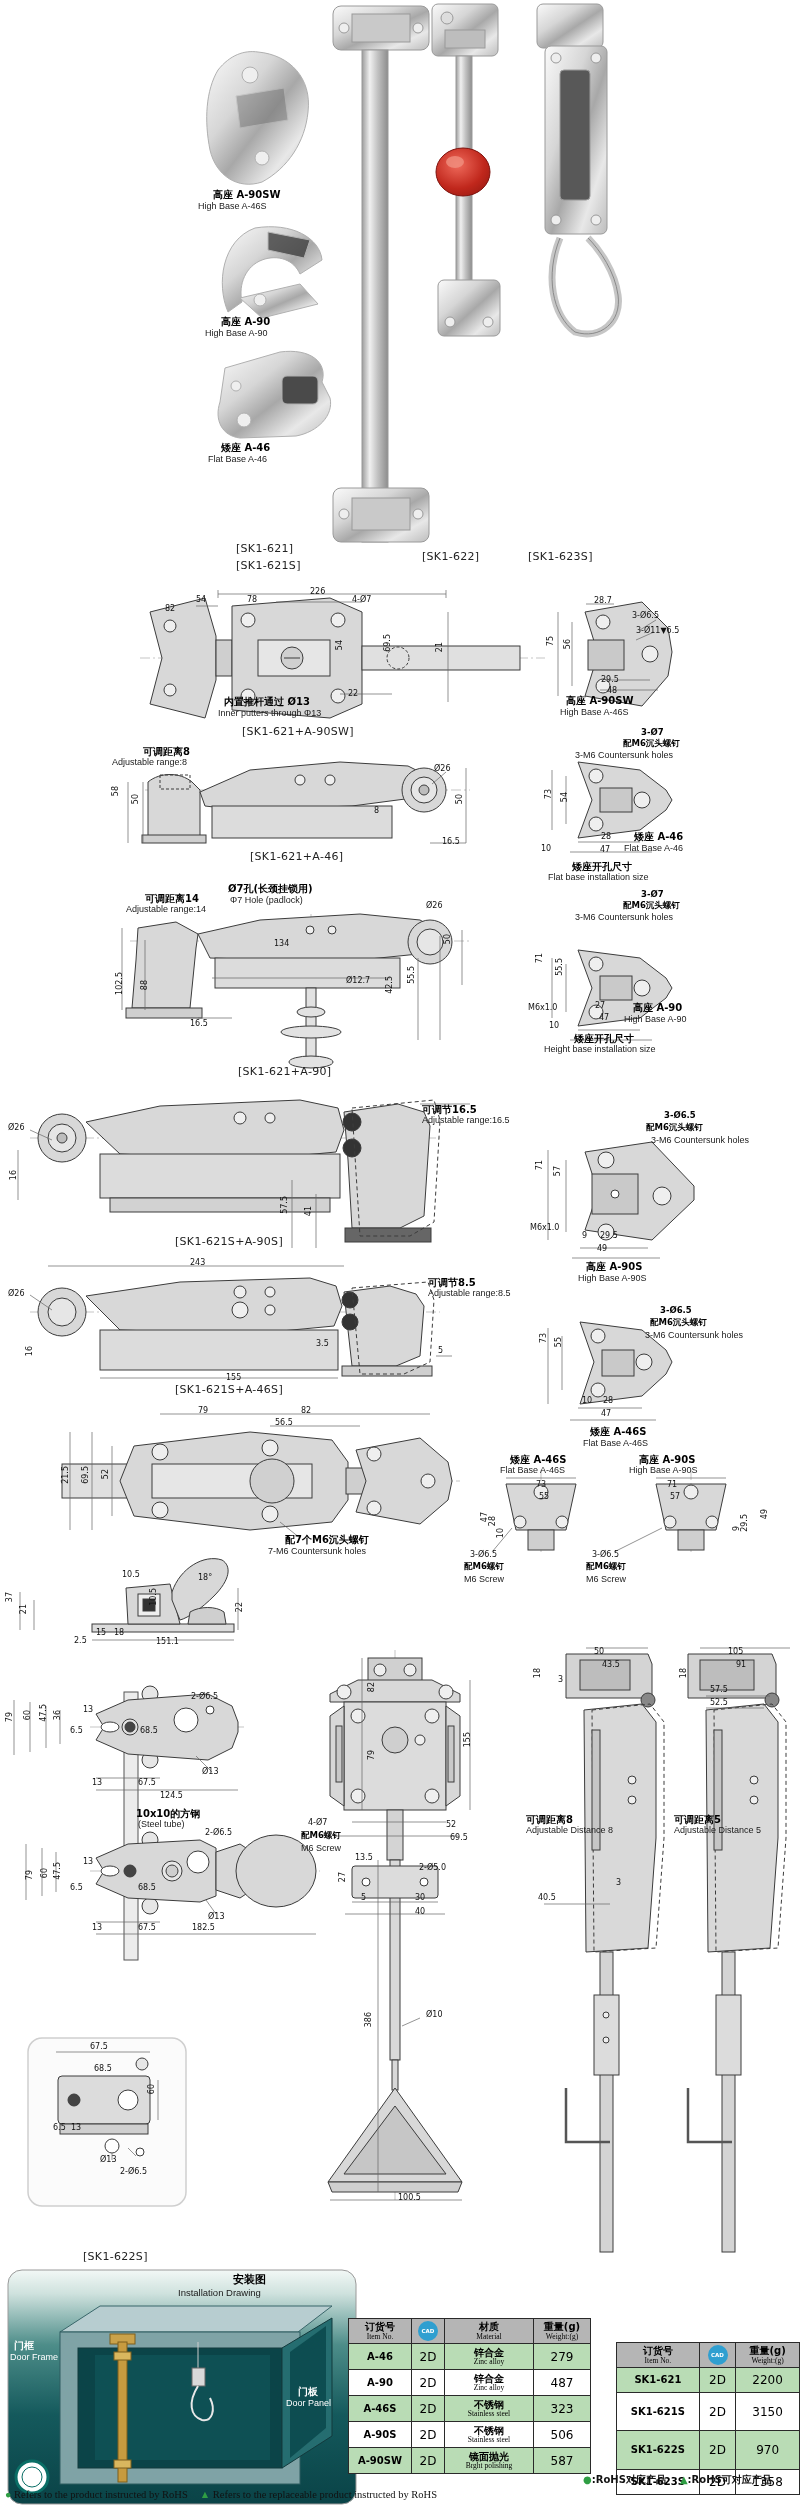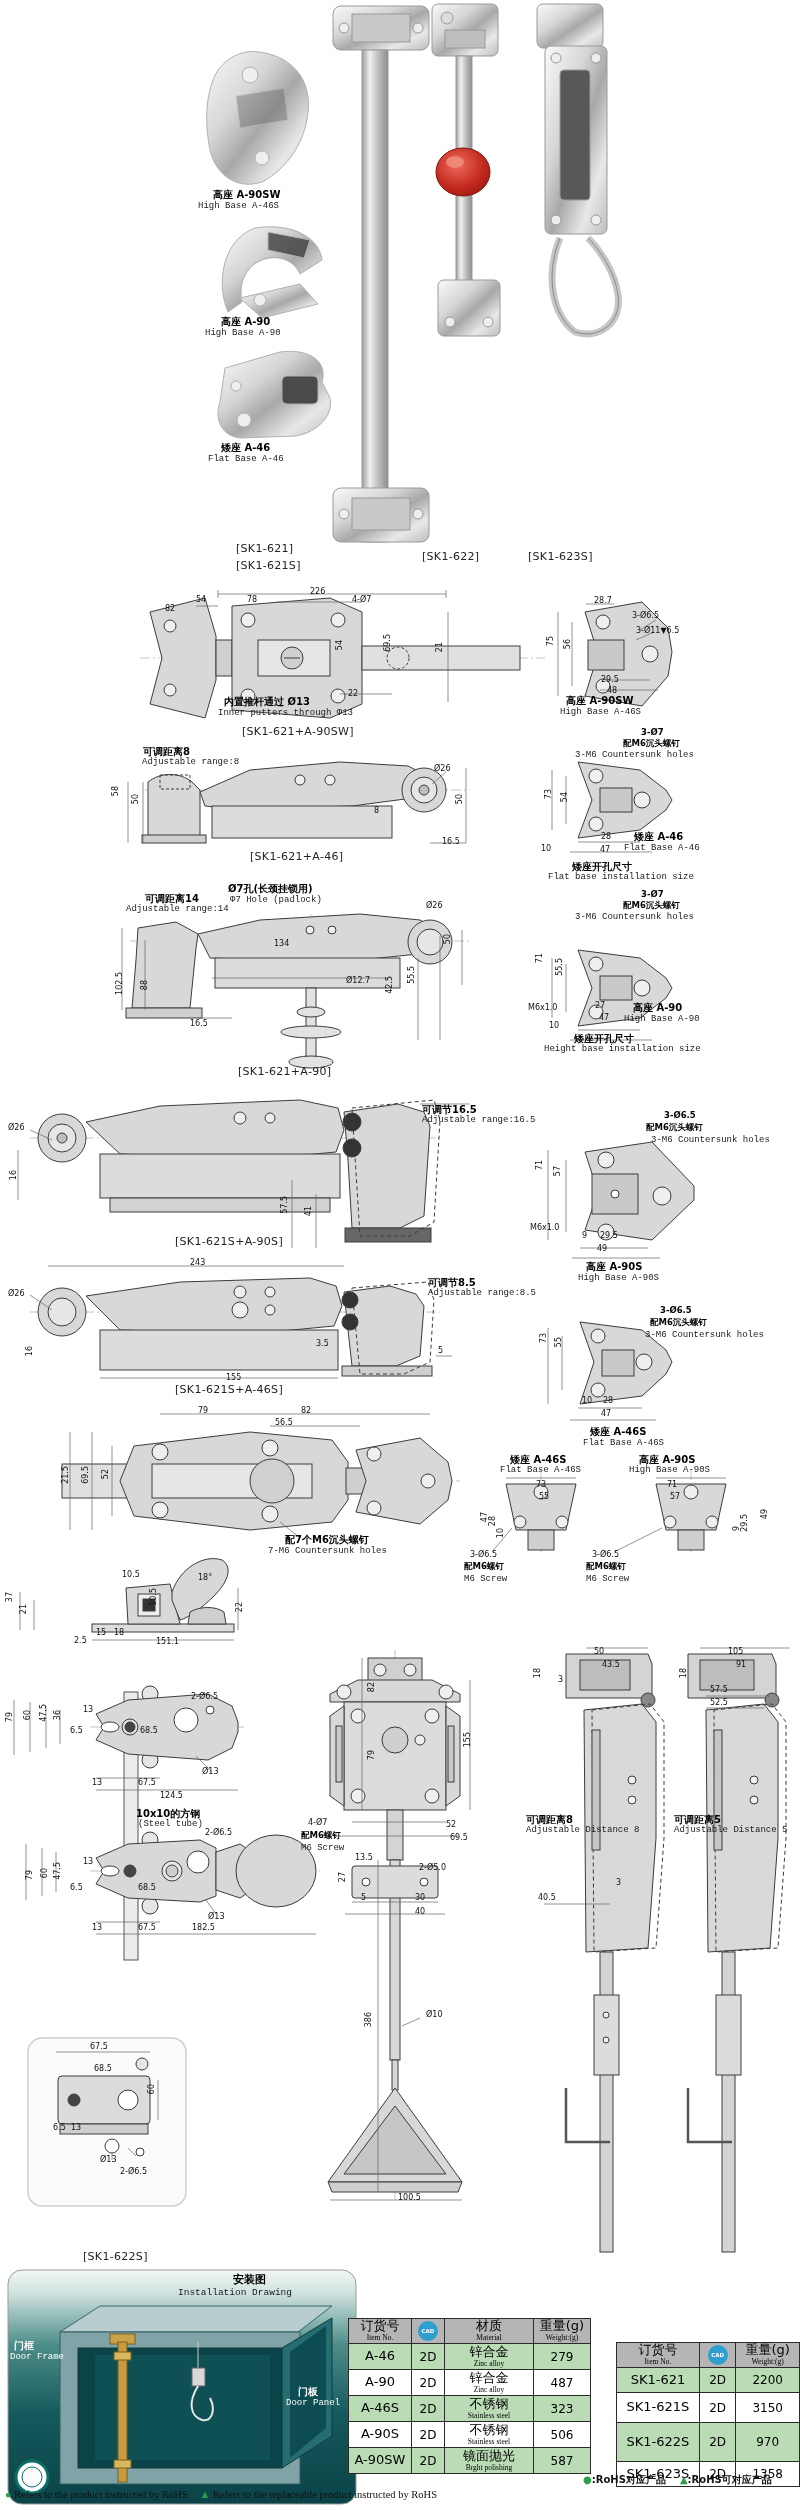--- a/index.html
+++ b/index.html
@@ -2,29 +2,29 @@
 <html><head>
 <meta charset="utf-8">
 <style>
   html,body{margin:0;padding:0;background:#fff}
   #pg{position:relative;width:800px;height:2510px;background:#fff;overflow:hidden;
       font-family:"DejaVu Sans",sans-serif}
   #bg{position:absolute;left:0;top:0;z-index:1}
   .d{position:absolute;font-size:8px;line-height:1;color:#111;white-space:nowrap;z-index:3}
   .v{writing-mode:vertical-rl;transform:rotate(180deg);display:inline-block}
   .z{position:absolute;font-size:10px;line-height:1.1;font-weight:bold;color:#000;white-space:nowrap;z-index:3}
-  .e{position:absolute;font-size:9px;line-height:1.1;font-family:Liberation Mono, monospace;color:#1a1a1a;white-space:nowrap;z-index:3}
+  .e{position:absolute;font-size:9px;line-height:1.1;font-family:Liberation Sans, sans-serif;color:#1a1a1a;white-space:nowrap;z-index:3}
   .t{position:absolute;font-size:11px;line-height:1;color:#222;letter-spacing:.3px;white-space:nowrap;z-index:3}
   .sm{font-size:8.5px}
   .w{color:#fff}
   .tbl{position:absolute;border-collapse:collapse;z-index:3;background:#fff;border:1.5px solid #222}
   .tbl td{border:1px solid #2a2a2a;text-align:center;padding:0 2px}
   .th{background:#b5b5b5}
   .gr{background:#b9dcb5}
-  .cz{font-size:13px;font-weight:normal;line-height:1.15}
+  .cz{font-size:10px;font-weight:bold;line-height:1.15}
   .ce{font-size:7.5px;font-family:"Liberation Serif",serif;line-height:1.1}
   .cv{font-size:12px}
   .cad{width:20px;height:20px;border-radius:50%;background:#2f9fd0;color:#fff;font-size:5.5px;
        display:flex;align-items:center;justify-content:center;margin:2px auto;font-weight:bold}
   .fn{position:absolute;font-size:10.5px;font-family:"Liberation Serif",serif;color:#111;white-space:nowrap;z-index:3}
   .fnz{position:absolute;font-size:10px;font-weight:bold;color:#111;white-space:nowrap;z-index:3}
   .gdot{color:#2f9e44;font-style:normal}
 </style>
 </head>
 <body>
@@ -418,21 +418,21 @@
 <span class="d v" style="left:547px;top:636px">75</span>
 <span class="d v" style="left:564px;top:639px">56</span>
 <span class="d" style="left:632px;top:612px">3-Ø6.5</span>
 <span class="d" style="left:636px;top:627px">3-Ø11▼6.5</span>
 <span class="d" style="left:601px;top:676px">29.5</span>
 <span class="d" style="left:607px;top:687px">48</span>
 <span class="z" style="left:566px;top:695px">高座 A-90SW</span>
 <span class="e" style="left:560px;top:708px">High Base A-46S</span>
 
 <span class="z" style="left:143px;top:746px">可调距离8</span>
-<span class="e" style="left:142px;top:758px">Adjustable range:8</span>
+<span class="e" style="left:112px;top:758px">Adjustable range:8</span>
 <span class="d v" style="left:112px;top:786px">58</span>
 <span class="d v" style="left:132px;top:794px">50</span>
 <span class="d" style="left:434px;top:765px">Ø26</span>
 <span class="d" style="left:374px;top:807px">8</span>
 <span class="d v" style="left:456px;top:794px">50</span>
 <span class="d" style="left:442px;top:838px">16.5</span>
 <span class="t" style="left:250px;top:851px">[SK1-621+A-46]</span>
 
 <span class="z sm" style="left:641px;top:728px">3-Ø7</span>
 <span class="z sm" style="left:623px;top:739px">配M6沉头螺钉</span>
@@ -715,21 +715,21 @@
     <td class="th" style="width:60px">
             <div class="cz">重量(g)</div>
             <div class="ce">Weight:(g)</div>
           </td>
   </tr>
   <tr class="gr" style="height:25px">
     <td class="cz">SK1-621</td>
     <td class="cv">2D</td>
     <td class="cv">2200</td>
   </tr>
-  <tr style="height:30px">
+  <tr style="height:38px">
     <td class="cz">SK1-621S</td>
     <td class="cv">2D</td>
     <td class="cv">3150</td>
   </tr>
   <tr class="gr" style="height:39px">
     <td class="cz">SK1-622S</td>
     <td class="cv">2D</td>
     <td class="cv">970</td>
   </tr>
   <tr style="height:25px">

